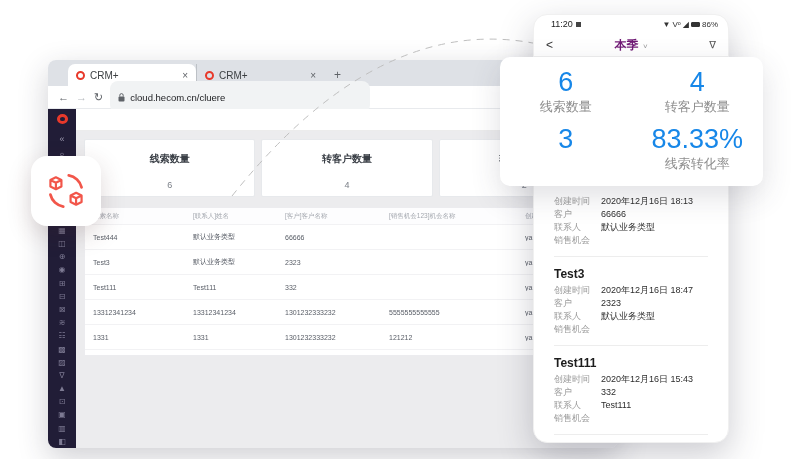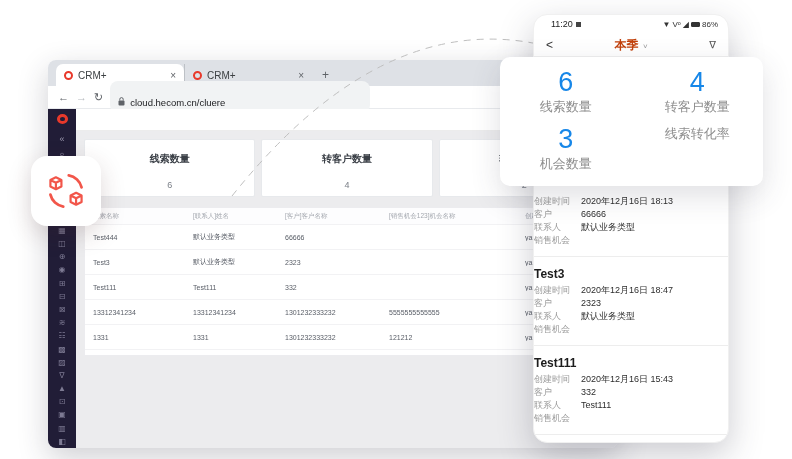--- a/index.html
+++ b/index.html
@@ -6,32 +6,32 @@
   html,body { background:#fff; }
   body { font-family:"Liberation Sans","DejaVu Sans",sans-serif; }
   .canvas { position:relative; width:792px; height:459px; background:#fff; overflow:hidden; }
 
   
   .arc { position:absolute; left:0; top:0; width:792px; height:459px; z-index:2; pointer-events:none; }
 
   
   .browser { position:absolute; left:48px; top:60px; width:570px; height:388px; z-index:1;
              border-radius:8px; box-shadow:0 10px 30px rgba(40,40,60,.22); background:#fff; overflow:hidden; }
-  .tabstrip { height:26px; background:#dee1e6; display:flex; align-items:flex-end; padding-left:8px; }
+  .tabstrip { height:26px; background:#dee1e6; display:flex; align-items:flex-end; padding-left:20px; }
   .tab { display:flex; align-items:center; gap:5px; height:22px; padding:0 8px; width:128px; font-size:10px; color:#3c4043; }
   .tab.active { background:#fff; border-radius:7px 7px 0 0; }
   .tab.inactive { border-left:1px solid #bdc1c6; }
   .favicon { width:9px; height:9px; border:2.5px solid #e8392b; border-radius:50%; flex:none; }
   .tab-label { flex:1; white-space:nowrap; overflow:hidden; }
   .tab-close { color:#5f6368; font-size:10px; }
   .newtab { font-size:12px; color:#5f6368; padding:0 10px 4px; }
   .urlrow { height:23px; background:#fff; display:flex; align-items:center; gap:7px; padding:0 10px; border-bottom:1px solid #e8eaed; }
   .navico { font-size:11px; color:#5f6368; }
   .navico.dim { color:#b6b9be; }
-  .urlpill { flex:0 0 260px; height:15px; background:#f1f3f4; border-radius:8px; display:flex; align-items:flex-start; gap:5px; padding:16px 8px; font-size:9.5px; color:#202124; }
+  .urlpill { flex:0 0 260px; height:15px; background:#f1f3f4; border-radius:8px; display:flex; align-items:center; gap:5px; padding:16px 8px; font-size:9.5px; color:#202124; }
   .lock { width:7px; height:9px; flex:none; }
 
   .app { display:flex; height:339px; }
   .side { width:28px; background:#211d37; display:flex; flex-direction:column; align-items:center; padding-top:5px; flex:none; }
   .side-logo { width:11px; height:11px; border:3px solid #e8392b; border-radius:50%; margin-bottom:8px; }
   .side-glyph { color:#9a97ad; font-size:9px; line-height:15px; height:15px; }
   .side-ico { color:#7d7a93; font-size:8px; line-height:13.2px; height:13.2px; }
 
   .main { flex:1; background:#ececee; display:flex; flex-direction:column; min-width:0; }
   .topbar { height:22px; background:#fff; border-bottom:1px solid #ececec; }
@@ -60,25 +60,25 @@
   
   .phone { position:absolute; left:533px; top:14px; width:196px; height:429px; background:#fff; border-radius:14px;
            box-shadow:0 12px 34px rgba(50,50,70,.25); z-index:4; overflow:hidden; border:1px solid #f0f0f0; }
   .pstatus { height:18px; display:flex; align-items:center; justify-content:space-between; padding:0 10px; font-size:9px; color:#222; }
   .pstat-l { display:flex; align-items:center; gap:3px;margin-left:7px; }
   .sq { width:5px; height:5px; background:#444; display:inline-block; }
   .pstat-r { display:flex; align-items:center; gap:2px; font-size:8px; color:#333; }
   .batt { width:9px; height:5px; border:1px solid #333; border-radius:1px; background:#333; display:inline-block; }
   .pnav { height:24px; display:flex; align-items:center; justify-content:space-between; padding:0 12px; border-bottom:1px solid #efefef; }
   .pnav-back { font-size:12px; color:#333; }
-  .pnav-title { font-size:12px; color:#c2410c; font-weight:bold; }
+  .pnav-title { font-size:12px; color:#701a75; font-weight:bold; }
   .pnav-caret { font-size:8px; color:#999; }
   .pnav-filter { font-size:10px; color:#555; }
   .pspacer { height:128px; }
-  .plist { padding:0 0; }
+  .plist { padding:0 20px; }
   .entry { border-top:1px solid #ededed; padding-top:2px; }
   .entry:first-child { border-top:none; }
   .etitle { font-size:12px; font-weight:bold; color:#1c1c1c; margin:8px 0 3px; }
   .efield { display:flex; font-size:9px; line-height:13px; }
   .efl { width:47px; color:#9b9b9b; flex:none; }
   .efv { color:#2d2d2d; font-weight:normal; }
 
   
   .callout { position:absolute; left:500px; top:57px; width:263px; height:129px; background:#fff; border-radius:10px;
              box-shadow:0 10px 30px rgba(60,60,80,.16); z-index:5; display:grid;
@@ -326,20 +326,20 @@
     <div class="stat">
       <div class="stat-v">6</div>
       <div class="stat-l">线索数量</div>
     </div>
     <div class="stat">
       <div class="stat-v">4</div>
       <div class="stat-l">转客户数量</div>
     </div>
     <div class="stat">
       <div class="stat-v">3</div>
-      <div class="stat-l">机会数量</div>
     </div>
     <div class="stat">
+      <div class="stat-v">83.33%</div>
       <div class="stat-l">线索转化率</div>
     </div>
   </div>
 
 </div>
 
 </body></html>

